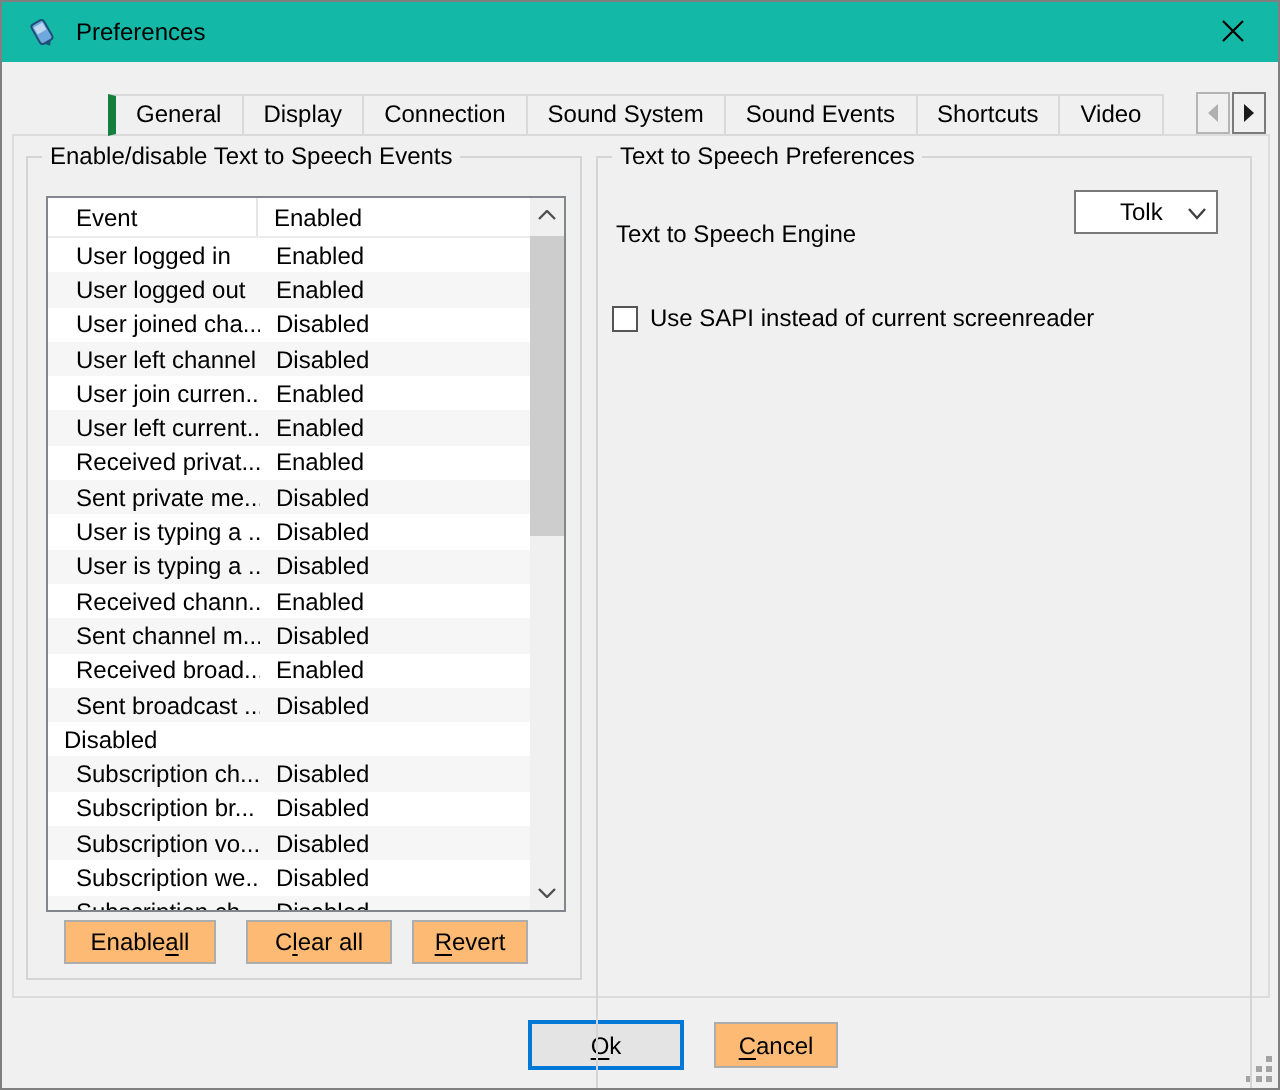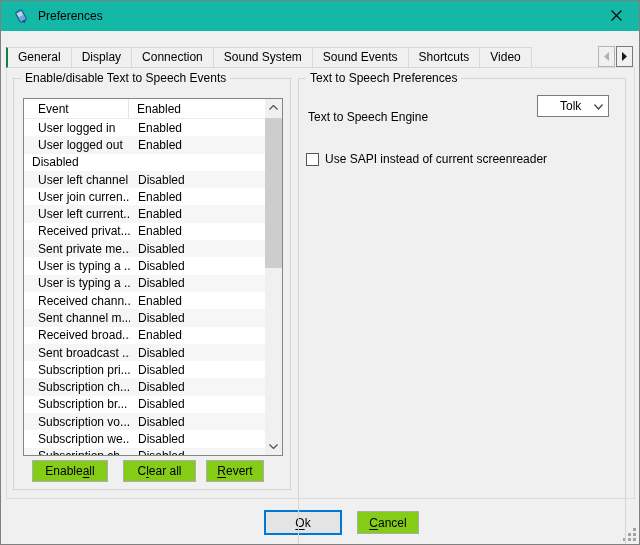--- a/index.html
+++ b/index.html
@@ -14,21 +14,21 @@
   .titlebar{position:absolute;left:0;top:0;right:0;height:30px;background:#14b8a6;display:flex;align-items:center;}
   .app-icon{width:16px;height:16px;margin:0 9px 0 12px;display:inline-block;}
   .title-text{font-size:12px;color:#000;}
   .close-btn{position:absolute;right:0;top:0;width:45px;height:29px;display:flex;align-items:center;justify-content:center;background:transparent;border:0;cursor:default;}
   
   .tabstrip{position:absolute;left:5px;top:44px;width:590px;height:23px;display:flex;align-items:flex-end;overflow:hidden;z-index:3;}
   .tab{
     height:21px;line-height:19px;padding:0 10px;background:#f0f0f0;
     border:1px solid #d9d9d9;border-left:none;white-space:nowrap;flex:0 0 auto;
   }
-  .tab:first-child{border-left:2px solid #15803d;}
+  .tab:first-child{border-left:4px solid #15803d;margin-left:48px;}
   .tab.selected{
     height:23px;line-height:21px;background:#fff;border:1px solid #d9d9d9;border-bottom:none;
     margin:0 -1px;position:relative;z-index:4;padding:0 12px;
   }
   .tab-scroll{position:absolute;top:45px;right:6px;z-index:5;display:flex;}
   .tab-arrow{width:17px;height:21px;background:#f0f0f0;border:1px solid #b5b5b5;display:flex;align-items:center;justify-content:center;padding:0;margin-left:1px;}
   .tab-arrow.right{border-color:#7a7a7a;}
   
   .panel{position:absolute;left:5px;top:66px;width:629px;height:432px;background:#f0f0f0;border:1px solid #dcdcdc;z-index:2;}
   
@@ -46,21 +46,21 @@
   .lrow:nth-child(even){background:#f6f6f6;}
   .lrow .c1{width:106px;padding-left:14px;white-space:nowrap;overflow:hidden;}
   .lrow .c2{padding-left:8px;white-space:nowrap;}
   
   .vscroll{position:absolute;top:0;right:0;bottom:0;width:17px;background:#f0f0f0;}
   .sb-btn{position:absolute;left:0;width:17px;height:17px;display:flex;align-items:center;justify-content:center;}
   .sb-up{top:0;} .sb-down{bottom:0;}
   .sb-thumb{position:absolute;left:0;top:19px;width:17px;height:150px;background:#cdcdcd;}
   
   .btn{
-    position:absolute;height:22px;background:#84cc16;border:1px solid #adadad;
+    position:absolute;height:22px;background:#fdba74;border:1px solid #adadad;
     font-family:inherit;font-size:12px;color:#000;display:flex;align-items:center;justify-content:center;padding:0;
   }
   .mn{text-decoration:underline;text-underline-offset:2px;}
   .btn-enable{left:18px;top:381px;width:76px;}
   .btn-clear{left:109px;top:381px;width:73px;}
   .btn-revert{left:192px;top:381px;width:58px;}
   
   .engine-label{position:absolute;left:9px;top:31px;}
   .combo{
     position:absolute;left:238px;top:16px;width:72px;height:22px;background:#fff;
@@ -139,20 +139,21 @@
         <div class="list-rows" id="list-rows">
             <div class="lrow">
               <span class="c1">User logged in</span>
               <span class="c2">Enabled</span>
             </div>
             <div class="lrow">
               <span class="c1">User logged out</span>
               <span class="c2">Enabled</span>
             </div>
             <div class="lrow">
+              <span class="c1">User joined cha...</span>
               <span class="c2">Disabled</span>
             </div>
             <div class="lrow">
               <span class="c1">User left channel</span>
               <span class="c2">Disabled</span>
             </div>
             <div class="lrow">
               <span class="c1">User join curren...</span>
               <span class="c2">Enabled</span>
             </div>
@@ -186,21 +187,20 @@
             </div>
             <div class="lrow">
               <span class="c1">Received broad...</span>
               <span class="c2">Enabled</span>
             </div>
             <div class="lrow">
               <span class="c1">Sent broadcast ...</span>
               <span class="c2">Disabled</span>
             </div>
             <div class="lrow">
-              <span class="c1">Subscription pri...</span>
               <span class="c2">Disabled</span>
             </div>
             <div class="lrow">
               <span class="c1">Subscription ch...</span>
               <span class="c2">Disabled</span>
             </div>
             <div class="lrow">
               <span class="c1">Subscription br...</span>
               <span class="c2">Disabled</span>
             </div>

